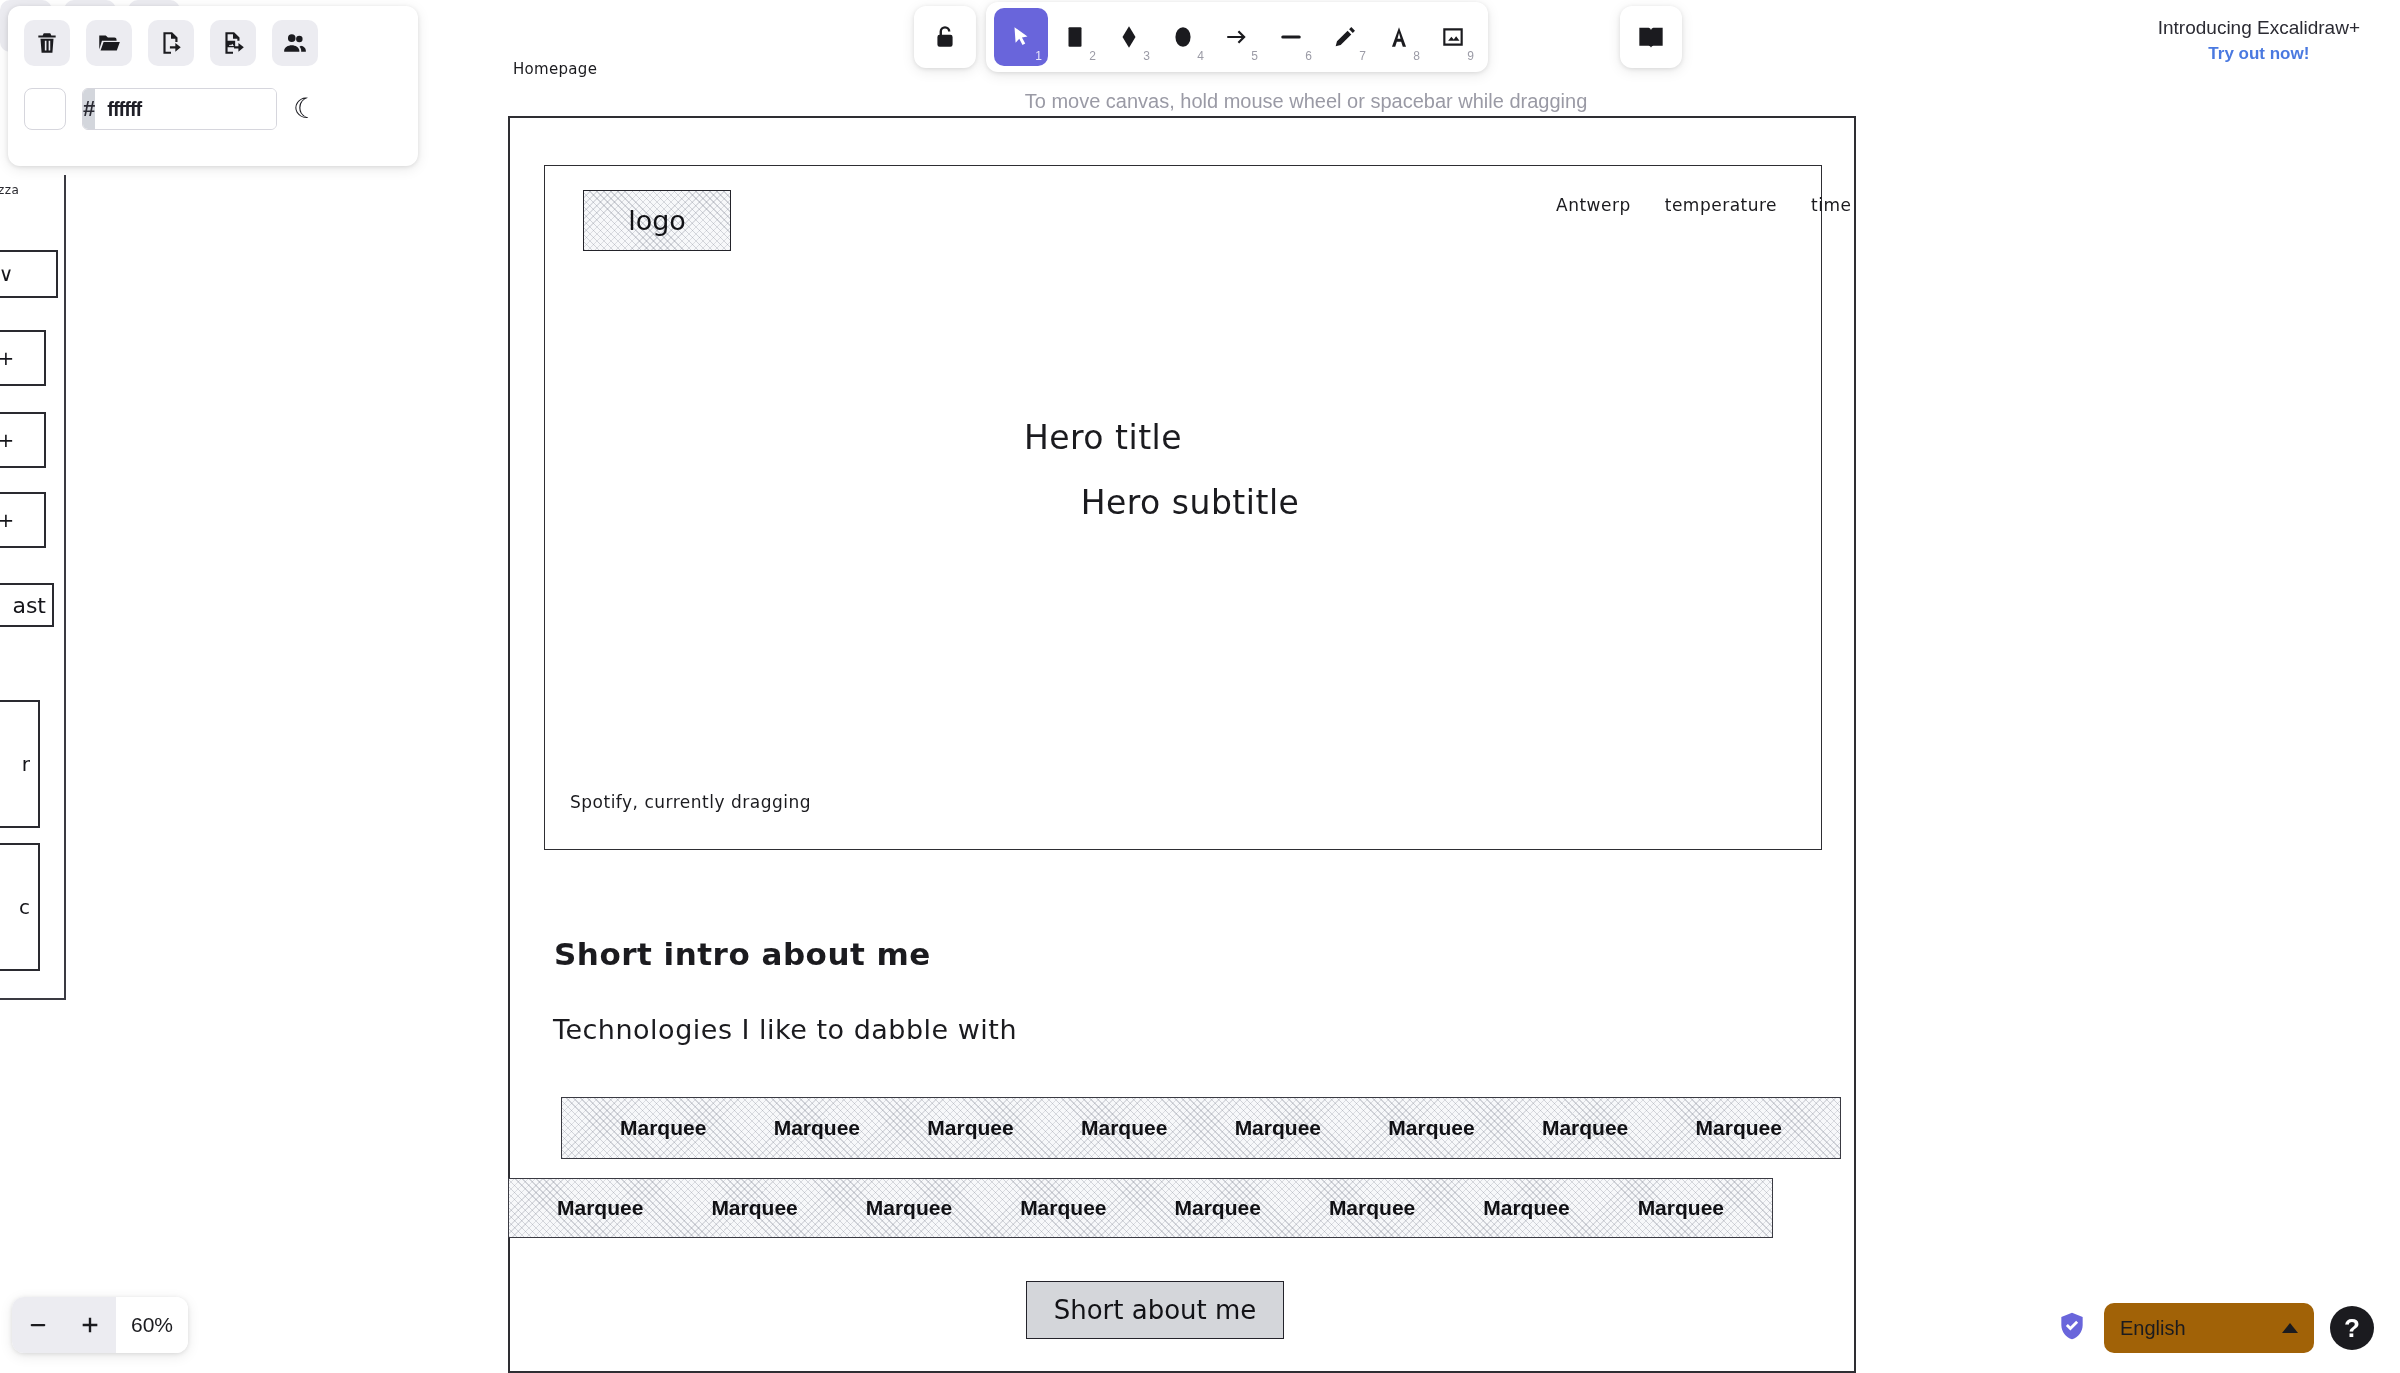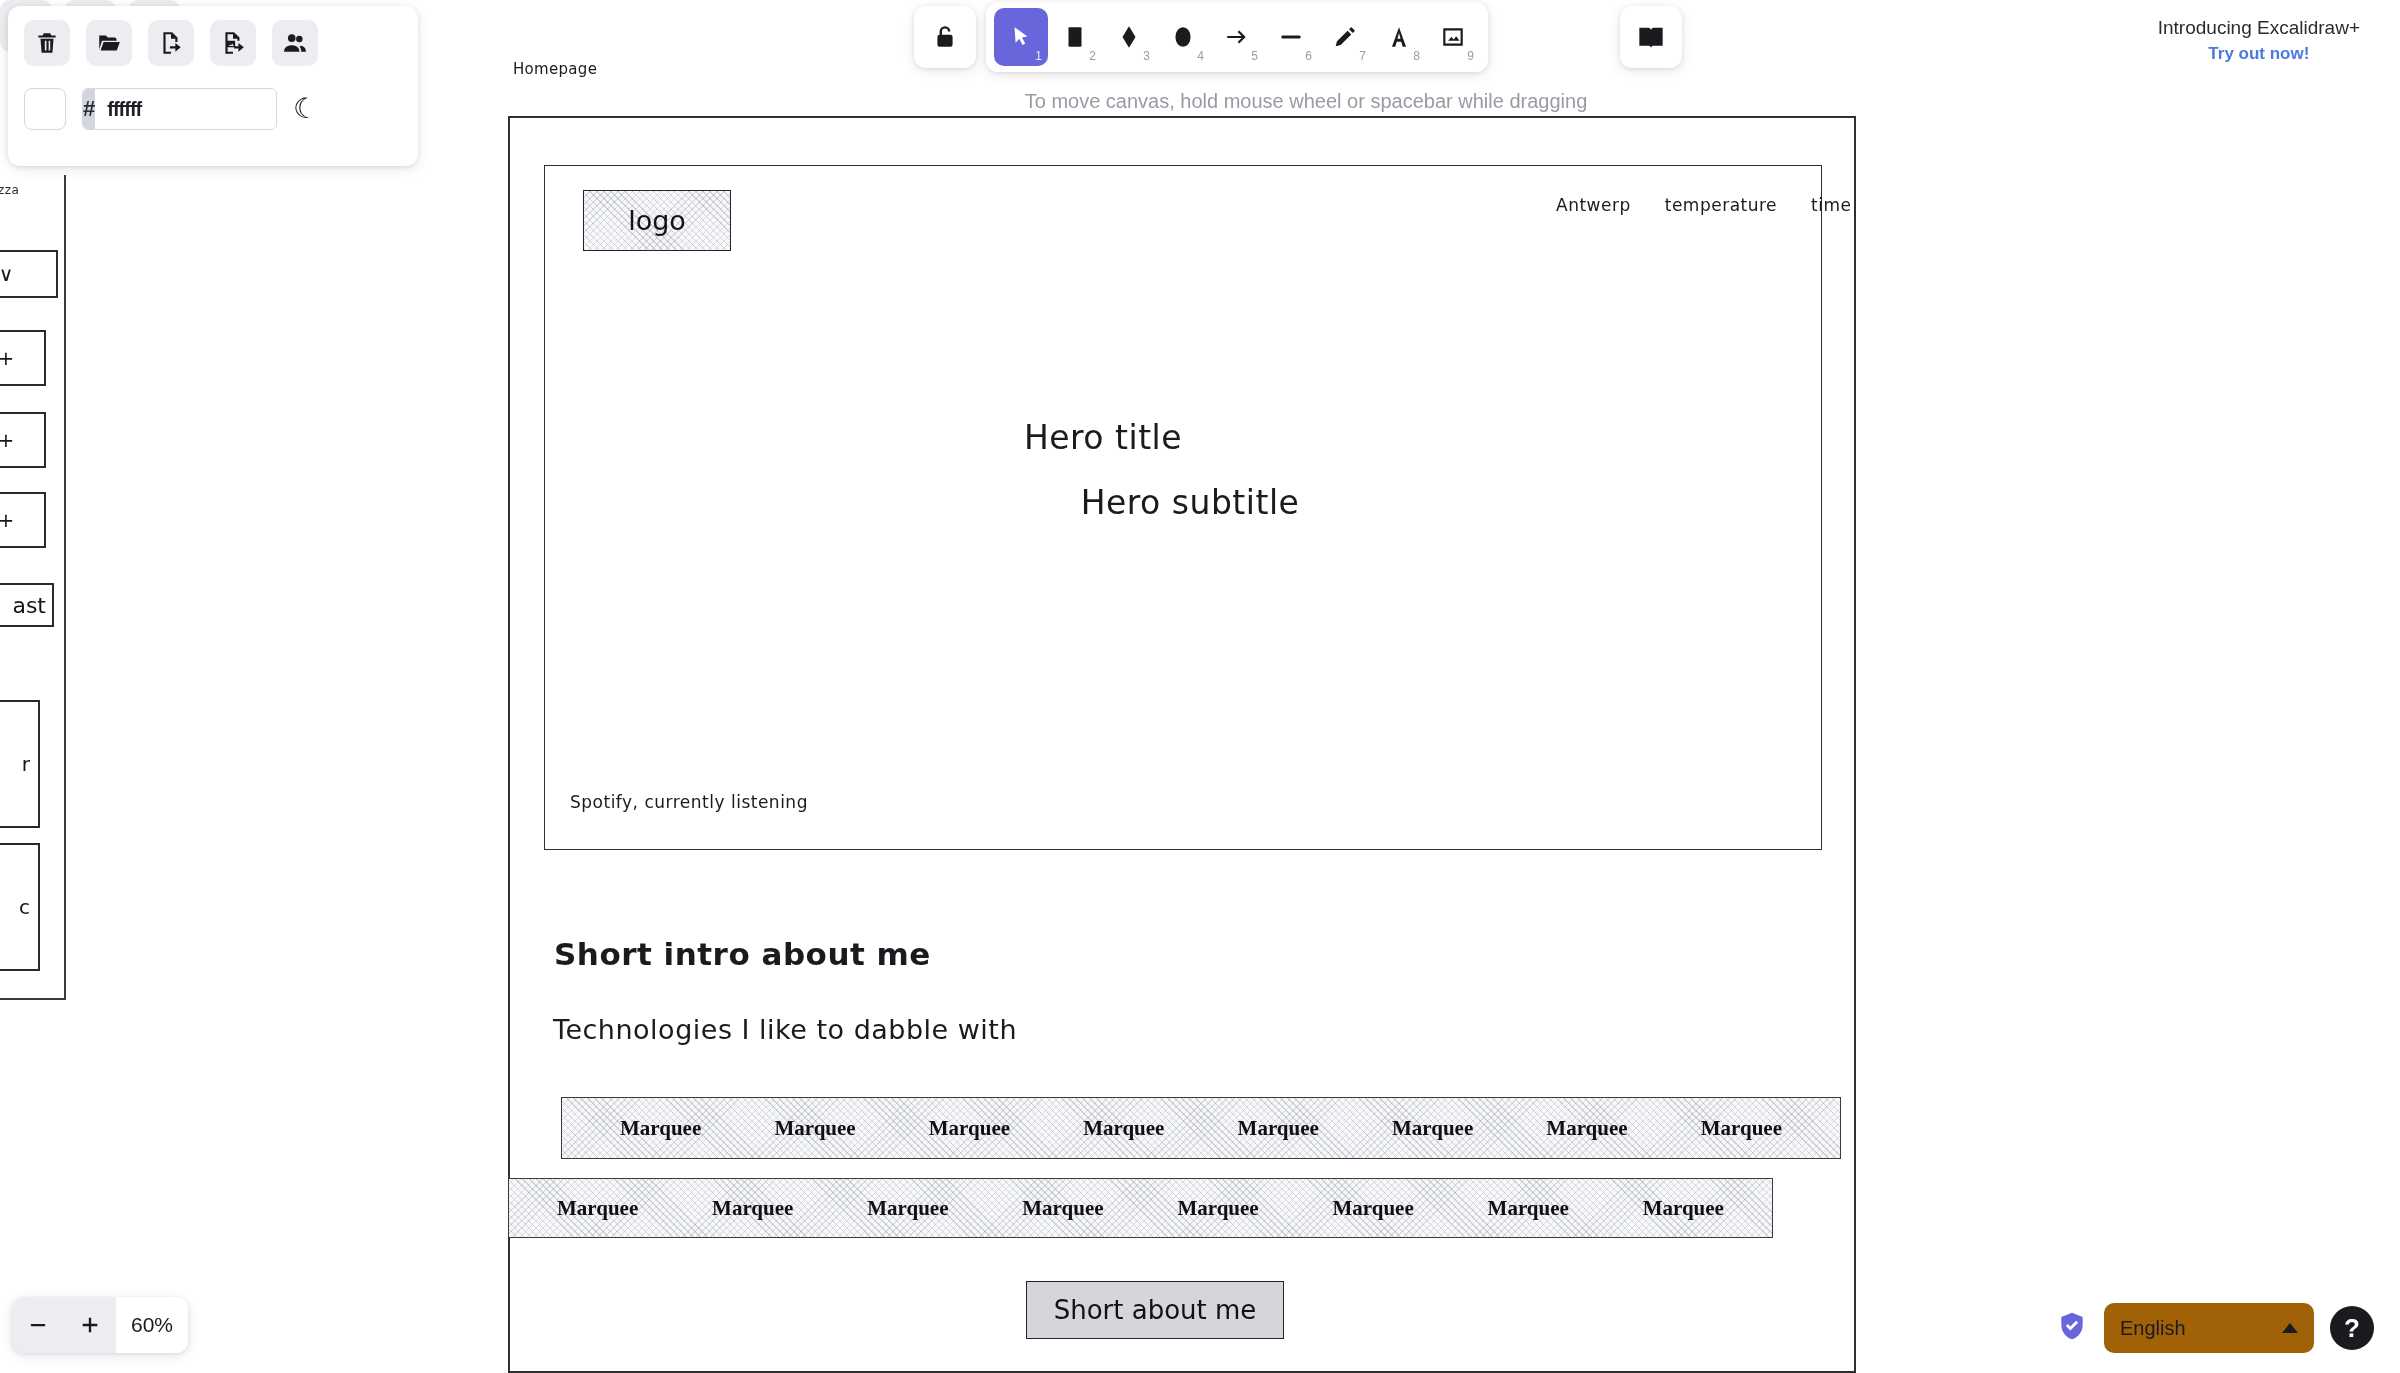--- a/index.html
+++ b/index.html
@@ -54,21 +54,21 @@
     white-space:nowrap;
   }
 
   .marquee-row {
     position:absolute;
     display:flex;
     align-items:center;
     border:1.8px solid #3a3a42;
   }
   .marquee-row .m-item {
-    font-family:Liberation Serif, serif;
+    font-family:Liberation Sans, sans-serif;
     font-size:21px;
     font-weight:600;
     color:#101014;
     white-space:nowrap;
   }
 
   
   .clip-shape {
     position:absolute;
     border:2px solid #2a2a30;
@@ -271,21 +271,21 @@
 
     <div style="position:absolute; left:1556px; top:195px; display:flex; gap:34px;">
       <span class="sketch-text" style="font-size:17px;">Antwerp</span>
       <span class="sketch-text" style="font-size:17px;">temperature</span>
       <span class="sketch-text" style="font-size:17px;">time</span>
     </div>
 
     <div class="sketch-text" style="position:absolute; left:1103px; top:418px; font-size:33px; transform:translateX(-50%);">Hero title</div>
     <div class="sketch-text" style="position:absolute; left:1190px; top:483px; font-size:33px; transform:translateX(-50%);">Hero subtitle</div>
 
-    <div class="sketch-text" style="position:absolute; left:570px; top:792px; font-size:17px;">Spotify, currently listening</div>
+    <div class="sketch-text" style="position:absolute; left:570px; top:792px; font-size:17px;">Spotify, currently dragging</div>
 
     <div class="sketch-text" style="position:absolute; left:554px; top:936px; font-size:31px;font-weight:bold;">Short intro about me</div>
     <div class="sketch-text" style="position:absolute; left:553px; top:1014px; font-size:27px;">Technologies I like to dabble with</div>
 
     <div class="marquee-row hatch" style="left:561px; top:1097px; width:1280px; height:62px; padding:0 58px; justify-content:space-between;" id="marquee-1">
         <span class="m-item">Marquee</span>
         <span class="m-item">Marquee</span>
         <span class="m-item">Marquee</span>
         <span class="m-item">Marquee</span>
         <span class="m-item">Marquee</span>

